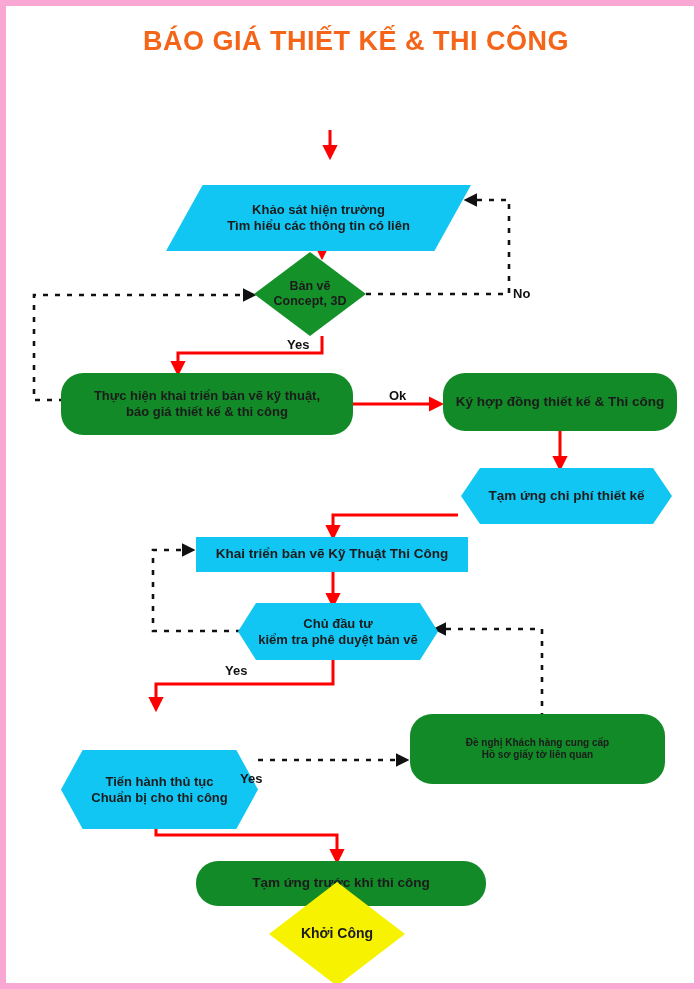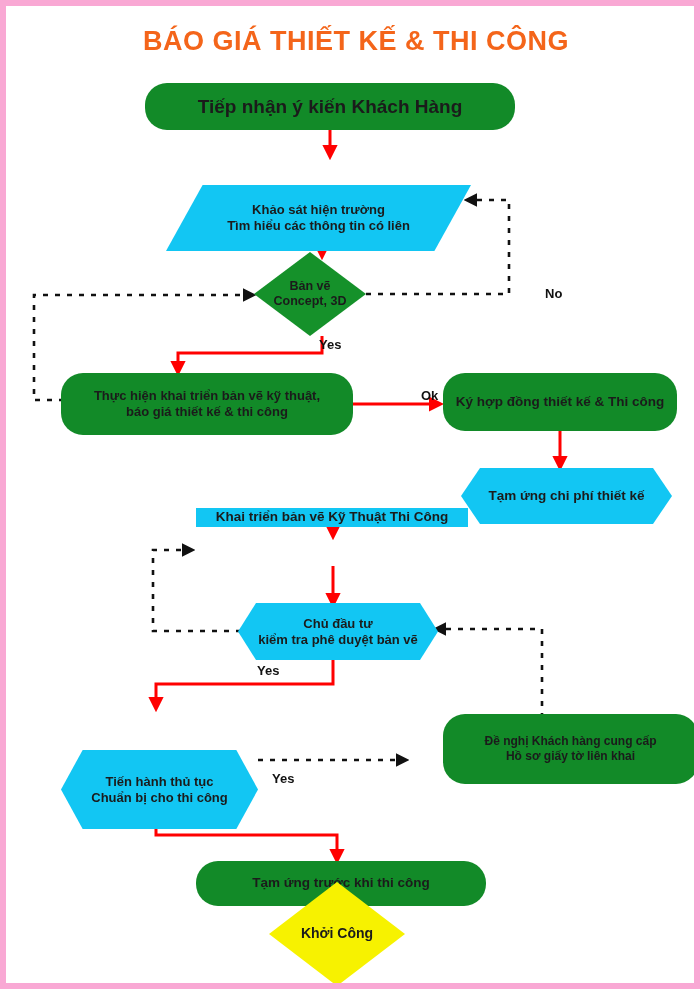--- a/index.html
+++ b/index.html
@@ -73,21 +73,20 @@
   }
   .shape-diamond-yellow {
     background: #F7F200;
   }
   .edge-label {
     position: absolute;
     font-size: 13px;
     font-weight: bold;
     color: #111111;
     white-space: nowrap;
-    margin-left: 32px;
   }
 </style>
 </head>
 <body>
 
 <div id="flowchart-page">
 
   <div class="title">BÁO GIÁ THIẾT KẾ &amp; THI CÔNG</div>
 
   <svg id="diagram-svg" viewBox="0 0 700 989" xmlns="http://www.w3.org/2000/svg">
@@ -124,23 +123,20 @@
 
     <path d="M 252 754 L 398 754" stroke="#111111" stroke-width="2.6" stroke-dasharray="5 7" fill="none" marker-end="url(#arrow-black)"></path>
 
     <path d="M 536 712 L 536 623 L 432 623" stroke="#111111" stroke-width="2.6" stroke-dasharray="5 7" fill="none" marker-end="url(#arrow-black)"></path>
 
     <path d="M 150 782 L 150 829 L 331 829 L 331 852" stroke="#FF0000" stroke-width="3" fill="none" marker-end="url(#arrow-red)"></path>
 
     <path d="M 331 887 L 331 912" stroke="#FF0000" stroke-width="3" fill="none" marker-end="url(#arrow-red)"></path>
   </svg>
 
-  <div class="node shape-round" style="left:139px; top:77px; width:370px; height:47px; font-size:19px;">
-    <span class="node-label">Tiếp nhận ý kiến Khách Hàng</span>
-  </div>
 
   <div class="node shape-para" style="left:160px; top:160px; width:305px; height:66px; font-size:13px;
               clip-path: polygon(12% 0%, 100% 0%, 88% 100%, 0% 100%); margin-top: 19px;">
     <span class="node-label">
       <span>Khảo sát hiện trường</span><br>
       <span>Tìm hiểu các thông tin có liên</span><br>
     </span>
   </div>
 
   <div class="node shape-diamond-green" style="left:248px; top:246px; width:112px; height:84px; font-size:12.5px;
@@ -160,44 +156,44 @@
 
   <div class="node shape-round" style="left:437px; top:367px; width:234px; height:58px; font-size:13.5px;">
     <span class="node-label">Ký hợp đồng thiết kế &amp; Thi công</span>
   </div>
 
   <div class="node shape-hex" style="left:455px; top:462px; width:211px; height:56px; font-size:13.5px;
               clip-path: polygon(9% 0%, 91% 0%, 100% 50%, 91% 100%, 9% 100%, 0% 50%);">
     <span class="node-label">Tạm ứng chi phí thiết kế</span>
   </div>
 
-  <div class="node shape-rect" style="left:190px; top:502px; width:272px; height:19px; font-size:13.5px;align-items:center;">
+  <div class="node shape-rect" style="left:190px; top:531px; width:272px; height:35px; font-size:13.5px;align-items:center;">
     <span class="node-label">Khai triển bản vẽ Kỹ Thuật Thi Công</span>
   </div>
 
   <div class="node shape-hex" style="left:232px; top:597px; width:200px; height:57px; font-size:13px;
               clip-path: polygon(9% 0%, 91% 0%, 100% 50%, 91% 100%, 9% 100%, 0% 50%);">
     <span class="node-label">
       <span>Chủ đầu tư</span><br>
       <span>kiểm tra phê duyệt bản vẽ</span>
     </span>
   </div>
 
   <div class="node shape-hex" style="left:55px; top:703px; width:197px; height:79px; font-size:13px;
               clip-path: polygon(11% 0%, 89% 0%, 100% 50%, 89% 100%, 11% 100%, 0% 50%); margin-top: 41px;">
     <span class="node-label">
       <span>Tiến hành thủ tục</span><br>
       <span>Chuẩn bị cho thi công</span>
     </span>
   </div>
 
-  <div class="node shape-round" style="left:404px; top:708px; width:255px; height:70px; font-size:12px;margin-left:33px;">
+  <div class="node shape-round" style="left:404px; top:708px; width:255px; height:70px; font-size:10px;">
     <span class="node-label">
       <span>Đề nghị Khách hàng cung cấp</span><br>
-      <span>Hồ sơ giấy tờ liên khai</span>
+      <span>Hồ sơ giấy tờ liên quan</span>
     </span>
   </div>
 
   <div class="node shape-round" style="left:190px; top:855px; width:290px; height:45px; font-size:13.5px;">
     <span class="node-label">Tạm ứng trước khi thi công</span>
   </div>
 
   <div class="node shape-diamond-yellow" style="left:263px; top:876px; width:136px; height:104px; font-size:14px;
               clip-path: polygon(50% 0%, 100% 50%, 50% 100%, 0% 50%);">
     <span class="node-label">Khởi Công</span>

